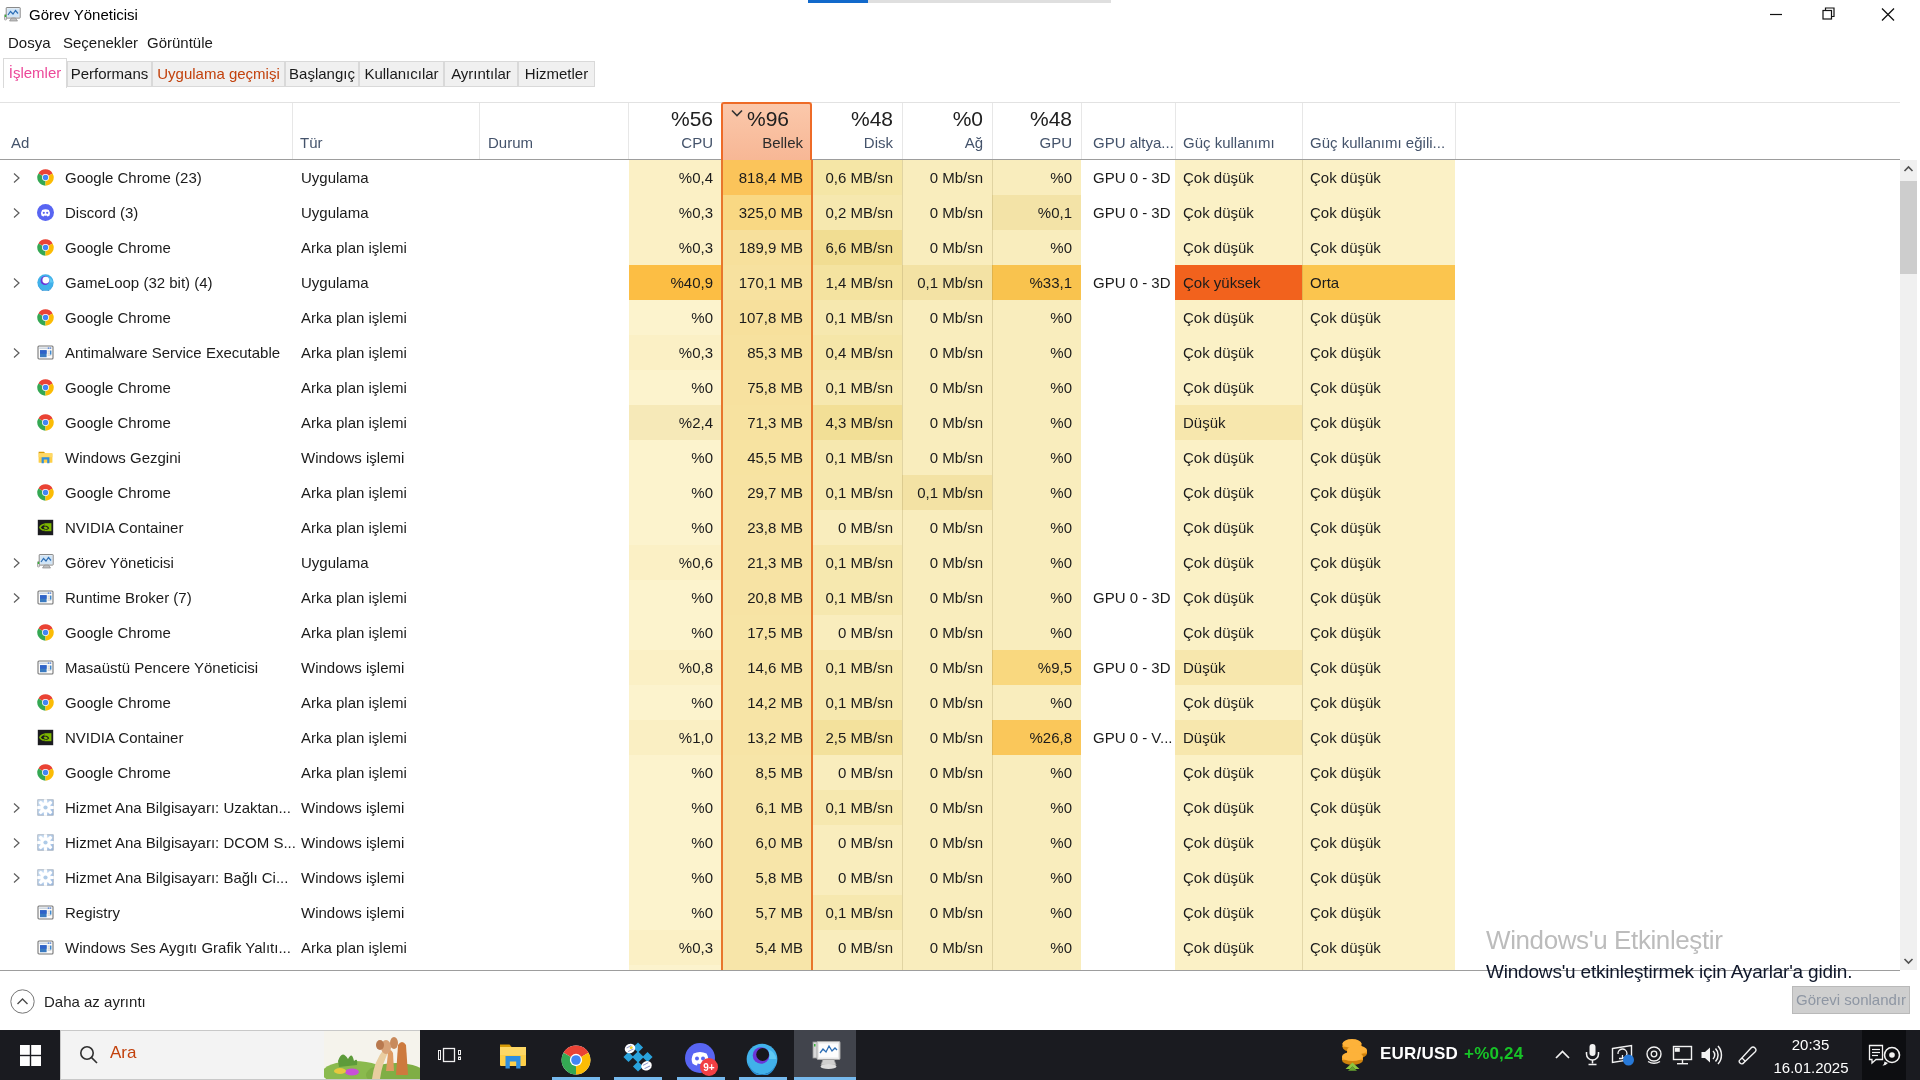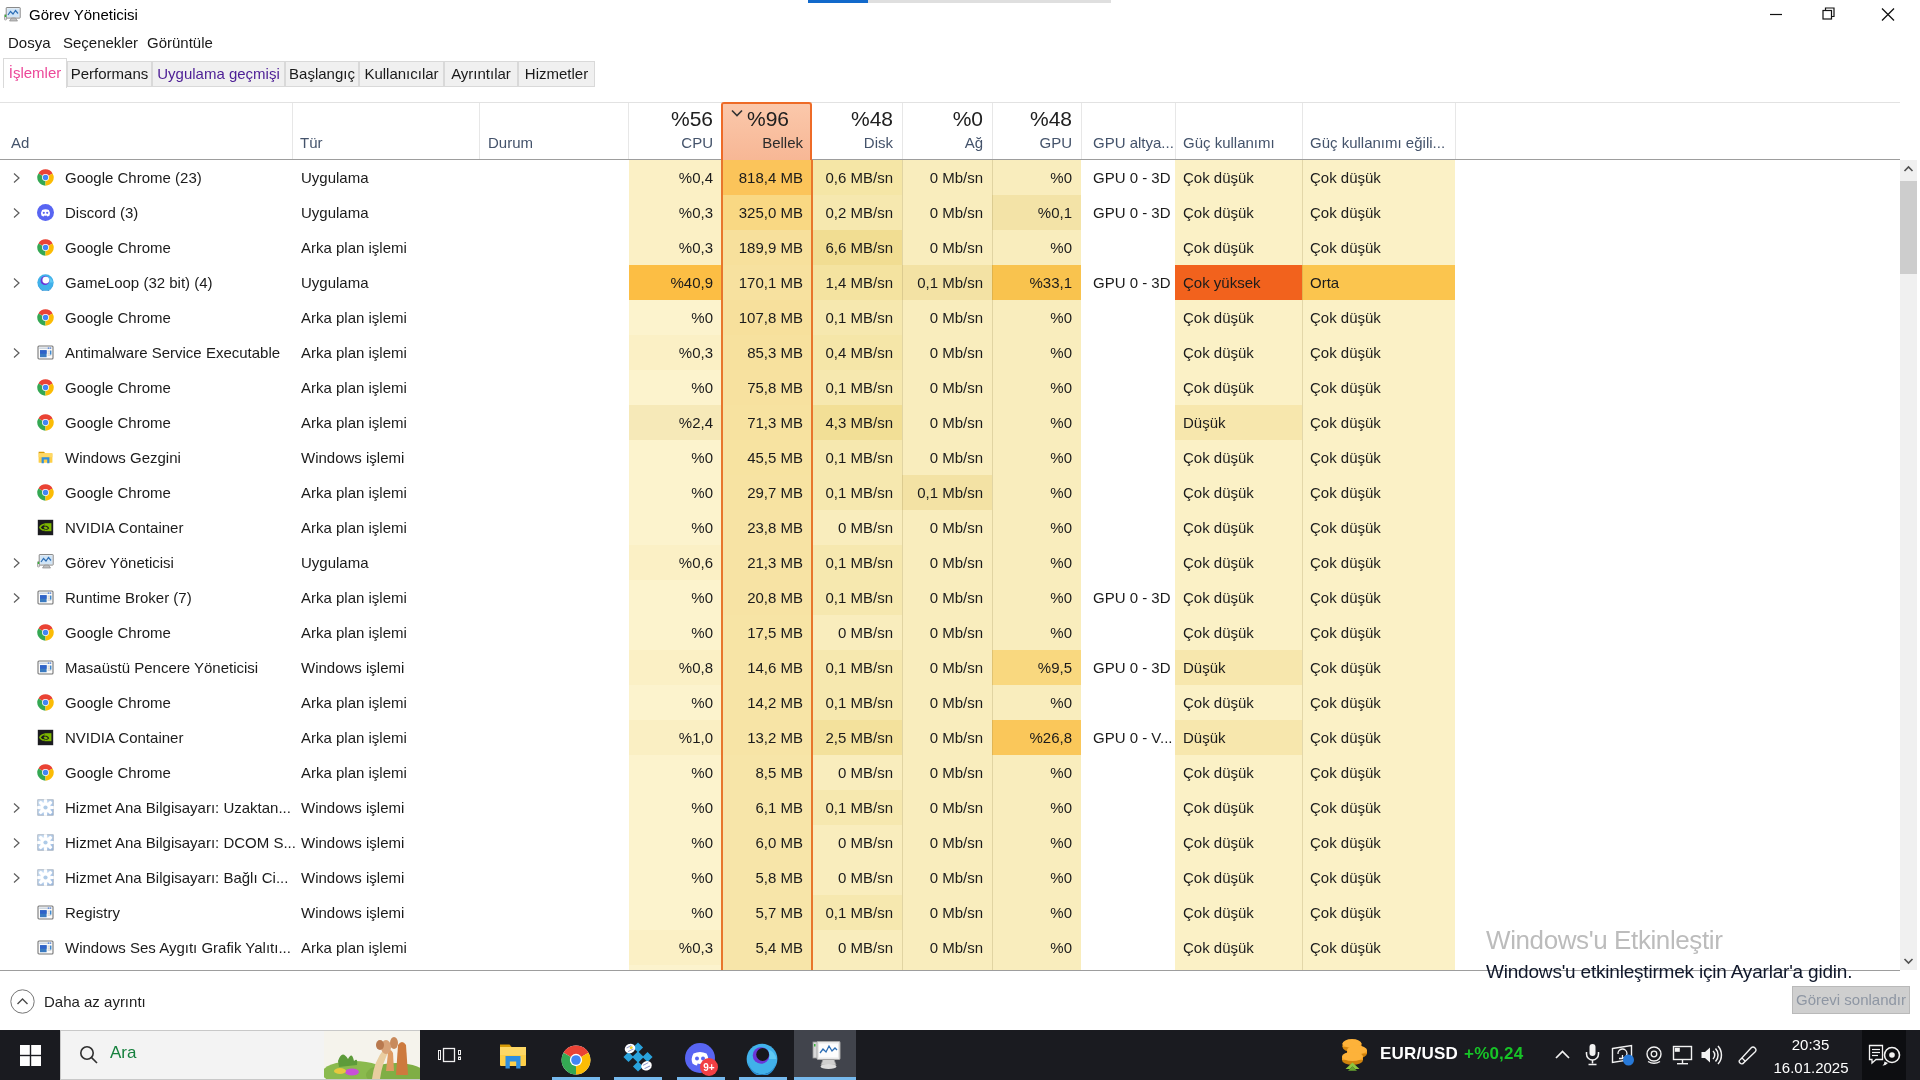--- a/index.html
+++ b/index.html
@@ -27,21 +27,21 @@
     <line x1="6" y1="12.5" x2="18" y2="12.5" stroke="#111" stroke-width="1.2"></line>
     <rect x="59" y="8.5" width="8.5" height="8.5" fill="none" stroke="#111" stroke-width="1.2"></rect>
     <path d="M61.5 8.5 L61.5 6 L70 6 L70 14.5 L67.5 14.5" fill="none" stroke="#111" stroke-width="1.2"></path>
     <path d="M118 6.5 L130 18.5 M130 6.5 L118 18.5" stroke="#111" stroke-width="1.3"></path>
   </svg>
 <div class="a" style="left:8px;top:33px;font-size:15px;color:#191919;line-height:19px">Dosya</div>
 <div class="a" style="left:63px;top:33px;font-size:15px;color:#191919;line-height:19px">Seçenekler</div>
 <div class="a" style="left:147px;top:33px;font-size:15px;color:#191919;line-height:19px">Görüntüle</div>
 <div class="a" style="left:3px;top:58px;width:64px;height:30px;background:#fff;border:1px solid #d9d9d9;border-bottom:none;font-size:15px;color:#ec4899;text-align:center;line-height:28px;z-index:3">İşlemler</div>
 <div class="a" style="left:67px;top:61px;width:85px;height:26px;background:#f0f0f0;border:1px solid #d9d9d9;font-size:15px;color:#191919;text-align:center;line-height:24px;z-index:2">Performans</div>
-<div class="a" style="left:152px;top:61px;width:133px;height:26px;background:#f0f0f0;border:1px solid #d9d9d9;font-size:15px;color:#4c1d95;text-align:center;line-height:24px;z-index:2">Uygulama geçmişi</div>
+<div class="a" style="left:152px;top:61px;width:133px;height:26px;background:#f0f0f0;border:1px solid #d9d9d9;font-size:15px;color:#c2410c;text-align:center;line-height:24px;z-index:2">Uygulama geçmişi</div>
 <div class="a" style="left:285px;top:61px;width:74px;height:26px;background:#f0f0f0;border:1px solid #d9d9d9;font-size:15px;color:#191919;text-align:center;line-height:24px;z-index:2">Başlangıç</div>
 <div class="a" style="left:359px;top:61px;width:85px;height:26px;background:#f0f0f0;border:1px solid #d9d9d9;font-size:15px;color:#191919;text-align:center;line-height:24px;z-index:2">Kullanıcılar</div>
 <div class="a" style="left:444px;top:61px;width:74px;height:26px;background:#f0f0f0;border:1px solid #d9d9d9;font-size:15px;color:#191919;text-align:center;line-height:24px;z-index:2">Ayrıntılar</div>
 <div class="a" style="left:518px;top:61px;width:77px;height:26px;background:#f0f0f0;border:1px solid #d9d9d9;font-size:15px;color:#191919;text-align:center;line-height:24px;z-index:2">Hizmetler</div>
 <div class="a" style="left:0;top:102px;width:1900px;height:1px;background:#e2e2e2"></div>
 <div class="a" style="left:0;top:159px;width:1900px;height:1px;background:#9d9d9d"></div>
 <div class="a" style="left:292px;top:103px;width:1px;height:56px;background:#e7e7e7"></div>
 <div class="a" style="left:479px;top:103px;width:1px;height:56px;background:#e7e7e7"></div>
 <div class="a" style="left:628px;top:103px;width:1px;height:56px;background:#e7e7e7"></div>
 <div class="a" style="left:902px;top:103px;width:1px;height:56px;background:#e7e7e7"></div>
@@ -580,21 +580,21 @@
     <rect x="0" y="0" width="9.8" height="9.8" fill="#fefefe"></rect>
     <rect x="11.2" y="0" width="9.8" height="9.8" fill="#fefefe"></rect>
     <rect x="0" y="11.2" width="9.8" height="9.8" fill="#fefefe"></rect>
     <rect x="11.2" y="11.2" width="9.8" height="9.8" fill="#fefefe"></rect>
   </svg>
 <div class="a" style="left:60px;top:1030px;width:360px;height:50px;background:#f3f3f3;border:1px solid #c8c8c8"></div>
 <svg class="a" style="left:78px;top:1044px" width="22" height="22" viewBox="0 0 22 22">
     <circle cx="9" cy="9" r="6.2" fill="none" stroke="#2f2f2f" stroke-width="1.6"></circle>
     <line x1="13.6" y1="13.6" x2="19" y2="19" stroke="#2f2f2f" stroke-width="1.6"></line>
   </svg>
-<div class="a" style="left:110px;top:1043px;font-size:17px;color:#15803d">Ara</div>
+<div class="a" style="left:110px;top:1043px;font-size:17px;color:#c2410c">Ara</div>
 <svg class="a" style="left:324px;top:1031px" width="96" height="48" viewBox="0 0 96 48">
     <rect width="96" height="48" fill="#f5f3ec"></rect>
     <ellipse cx="30" cy="42" rx="32" ry="12" fill="#8aba4e"></ellipse>
     <ellipse cx="72" cy="44" rx="30" ry="12" fill="#7fae45"></ellipse>
     <path d="M48 48 Q50 30 60 18 Q64 14 66 18 Q58 32 56 48 Z" fill="#e9cda0"></path>
     <path d="M74 14 Q78 8 82 14 L84 44 L72 44 Z" fill="#cd7a3e"></path>
     <path d="M64 22 Q66 16 69 22 L70 40 L62 40 Z" fill="#de9a62"></path>
     <ellipse cx="62" cy="16" rx="5" ry="7" fill="#d8a277"></ellipse>
     <ellipse cx="70" cy="12" rx="4" ry="6" fill="#c88a5c"></ellipse>
     <path d="M14 30 Q18 18 24 28 Q28 20 30 30 Q34 26 33 34 L15 36 Z" fill="#5d9b3a"></path>

